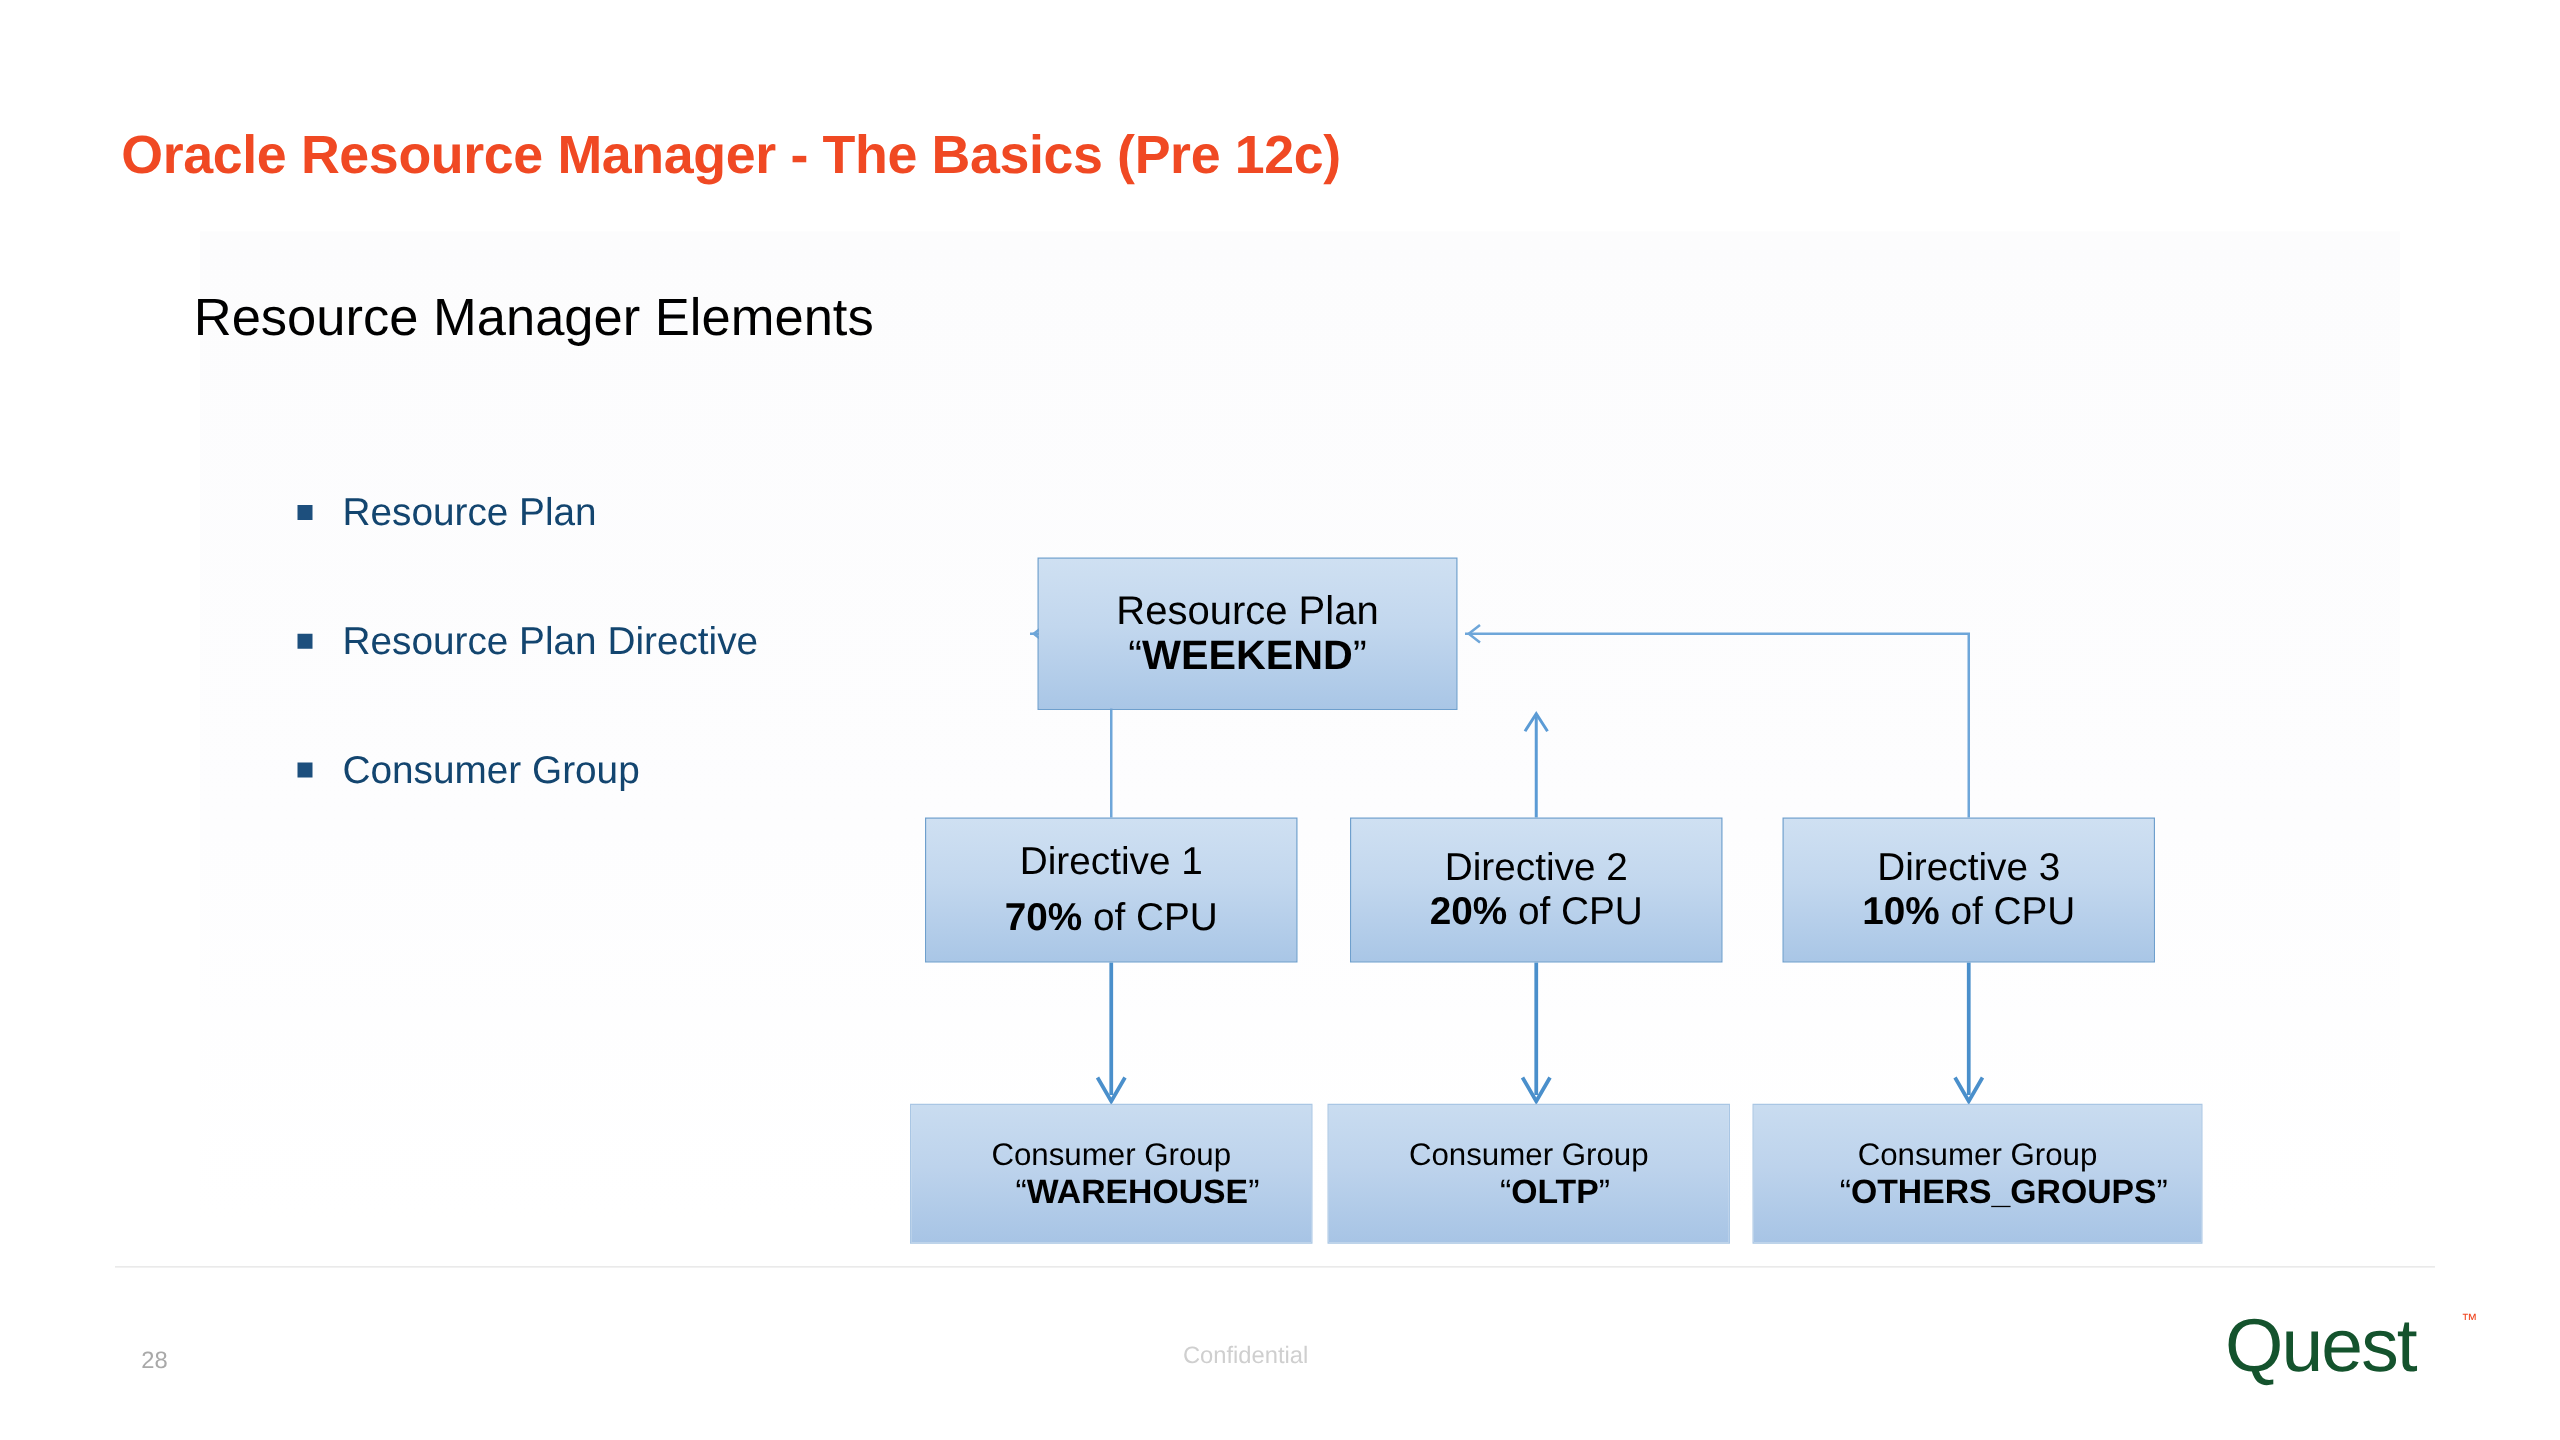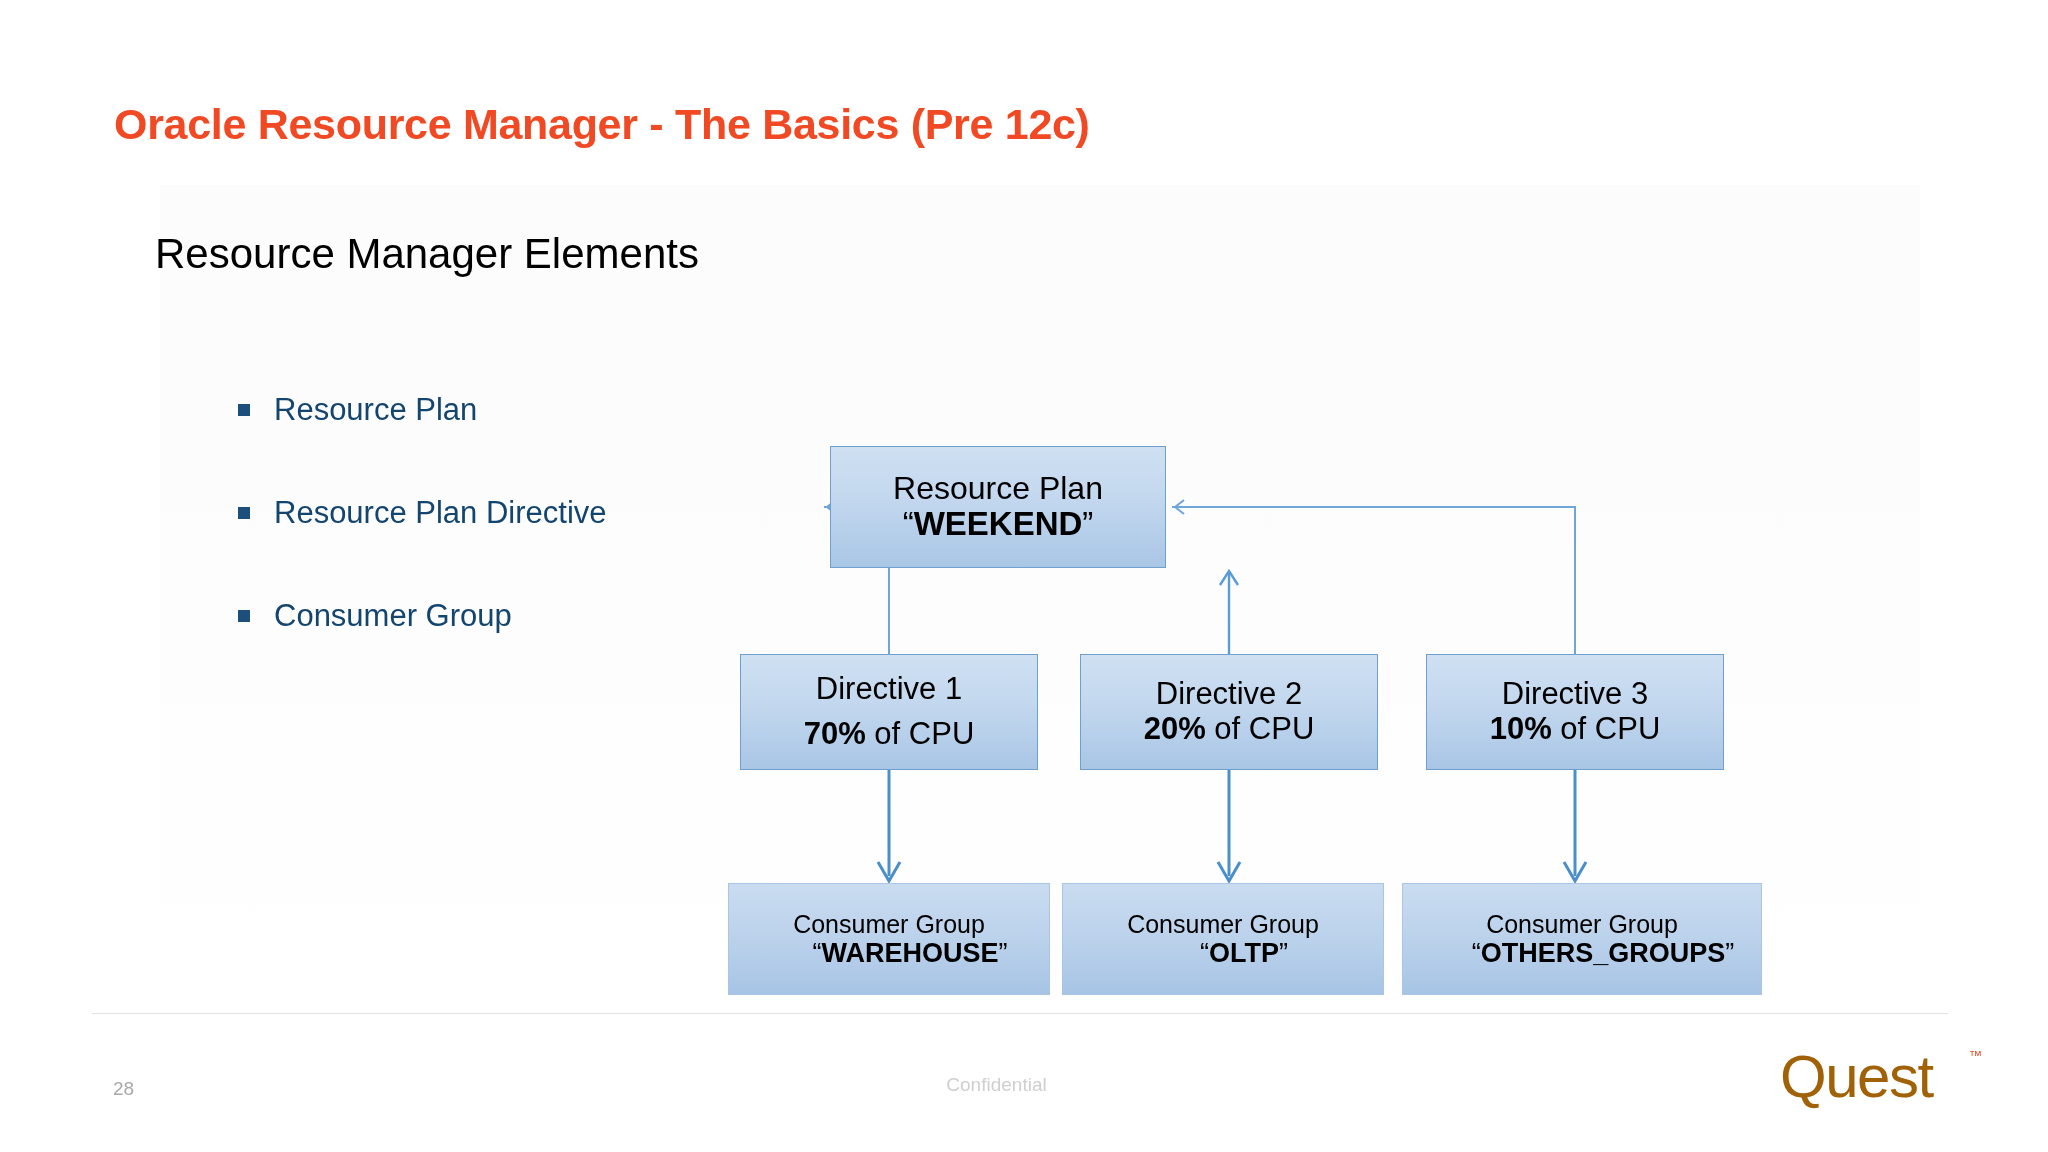--- a/index.html
+++ b/index.html
@@ -28,21 +28,21 @@
     left: 160px;
     top: 185px;
     width: 1760px;
     height: 790px;
     background: linear-gradient(180deg, #fcfcfd 0%, #fdfdfe 60%, #ffffff 100%);
   }
 
   
   .slide-title {
     position: absolute;
-    left: 114px;
+    left: 97px;
     top: 100px;
     font-size: 43px;
     font-weight: bold;
     color: #f04923;
     letter-spacing: -0.3px;
     white-space: nowrap;
   }
 
   
   .subheading {
@@ -183,21 +183,21 @@
     top: 1044px;
     width: 200px;
     height: 70px;
   }
   .quest-word {
     position: absolute;
     left: 0;
     top: 0;
     font-size: 60px;
     font-weight: 400;
-    color: #a16207;
+    color: #14532d;
     letter-spacing: -1.5px;
     line-height: 66px;
   }
   .quest-tm {
     position: absolute;
     right: -2px;
     top: 4px;
     font-size: 13px;
     color: #f04923;
   }

